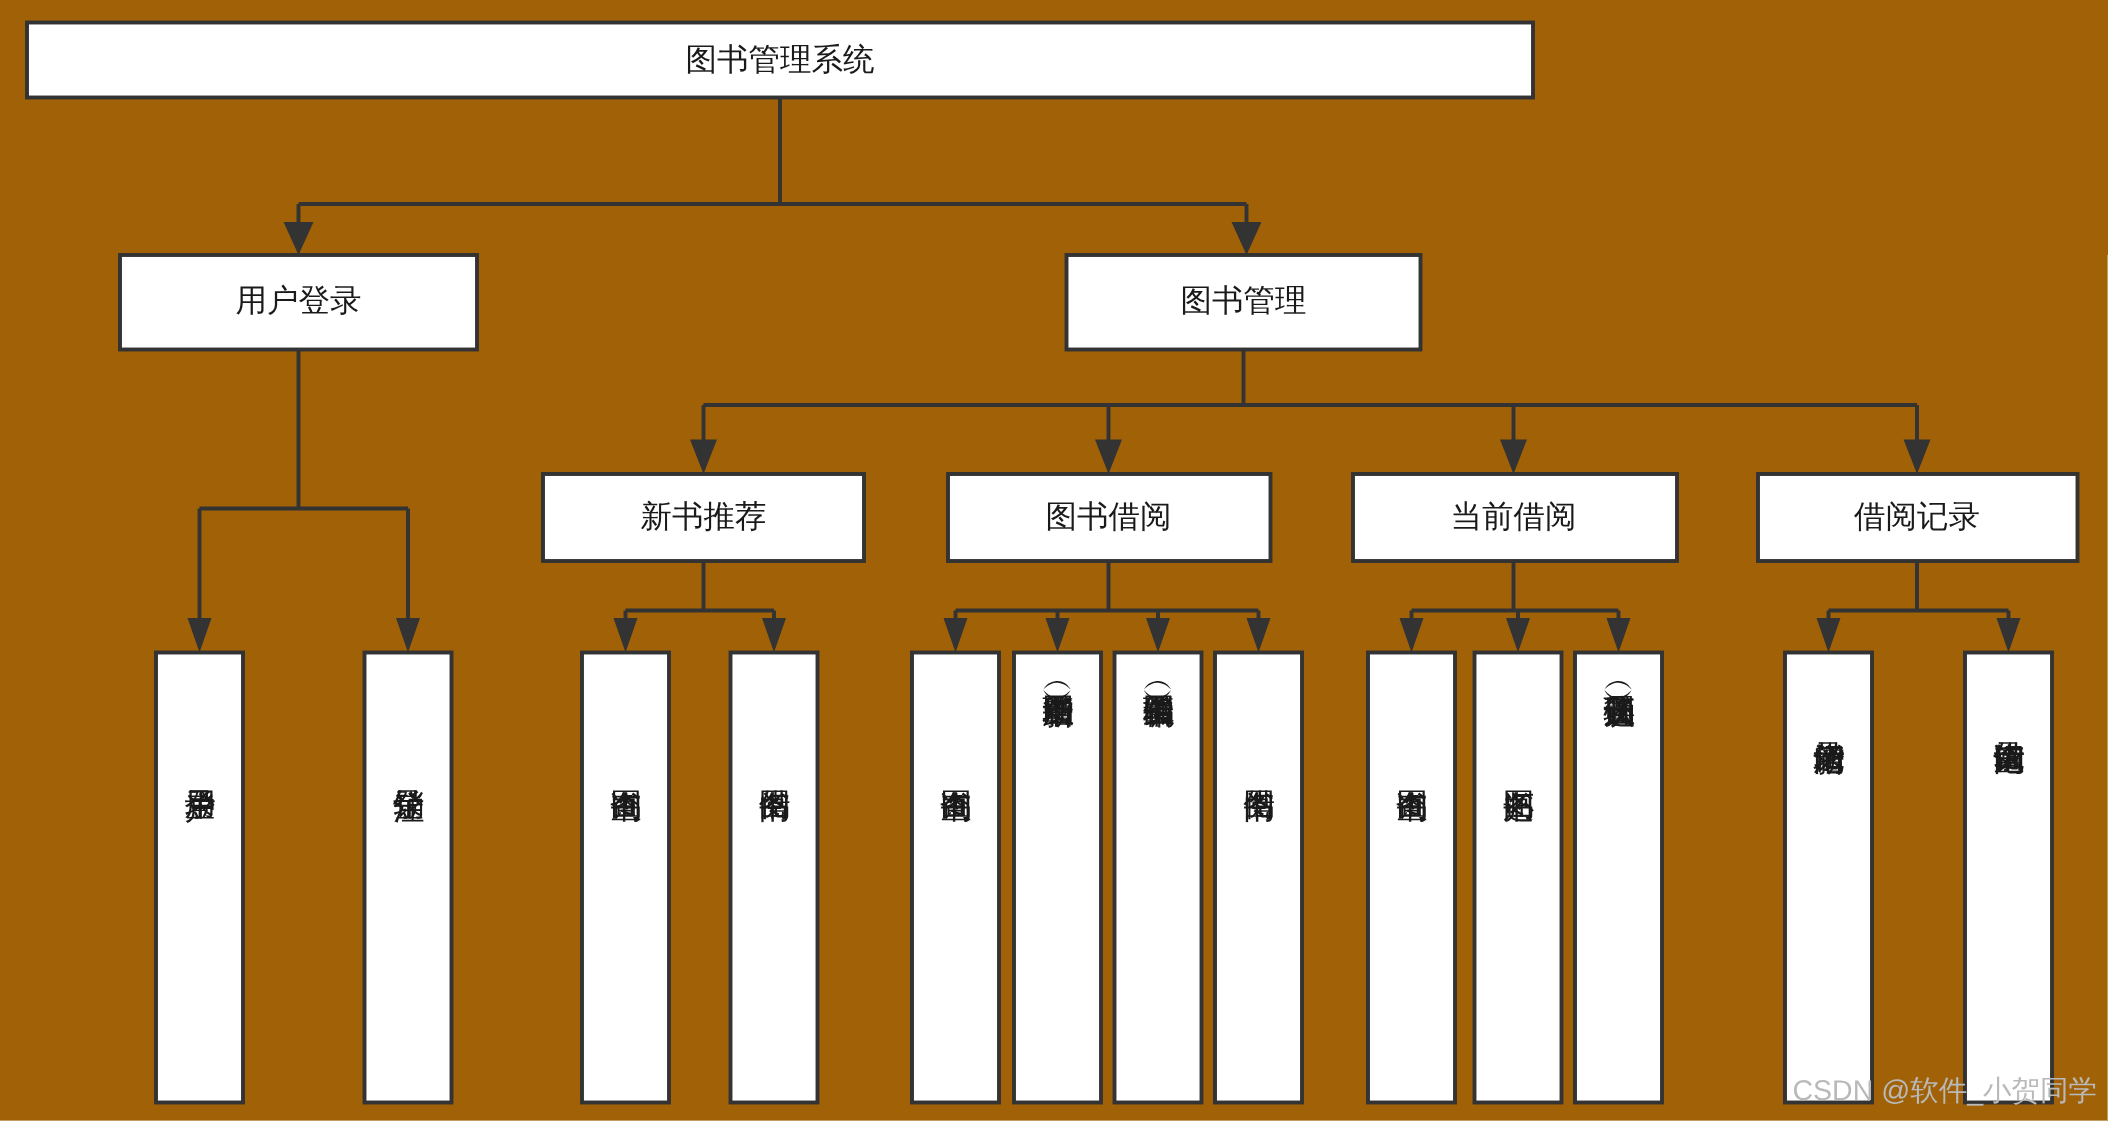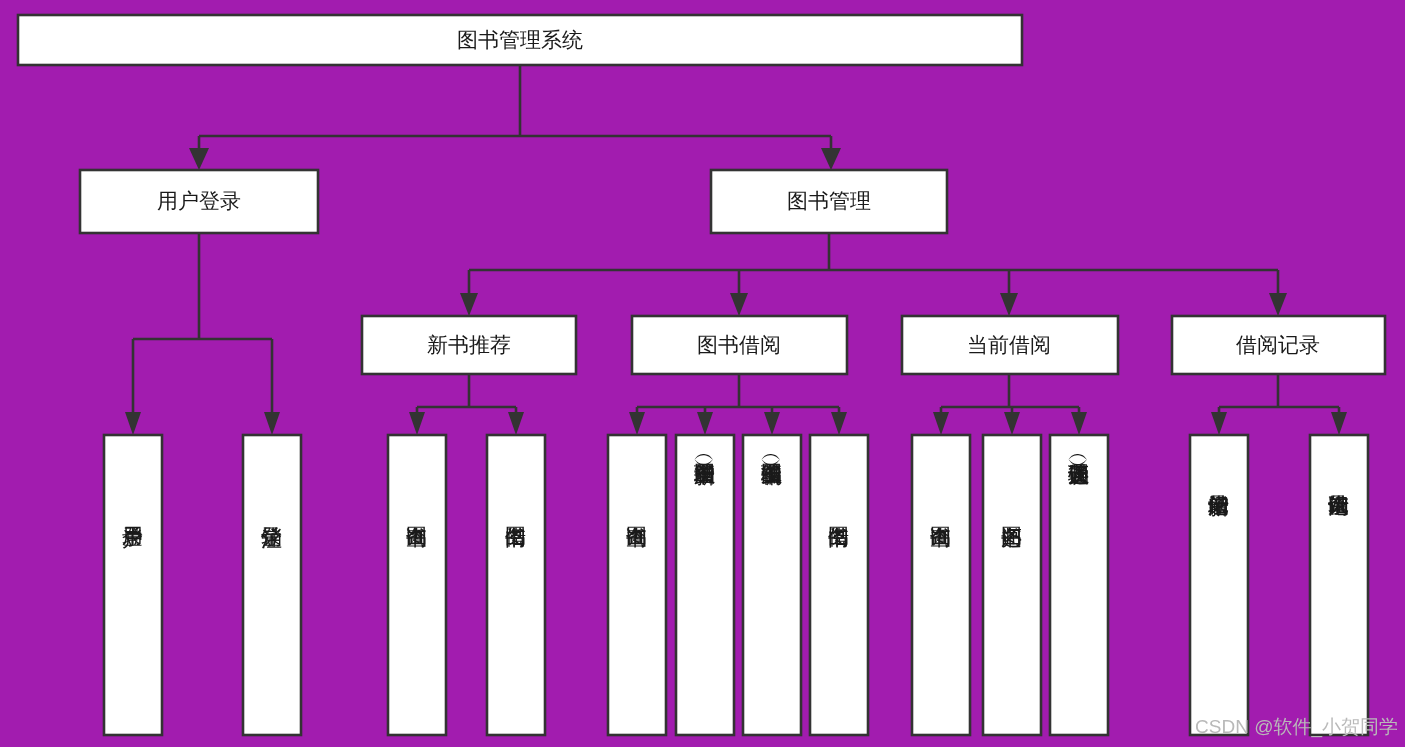--- a/index.html
+++ b/index.html
@@ -11,21 +11,21 @@
     width: 1405px;
     height: 747px;
     font-family: "Liberation Sans", "DejaVu Sans", sans-serif;
     overflow: hidden;
     position: relative;
   }
   #diagram-root {
     position: relative;
     width: 1405px;
     height: 747px;
-    background: #a21caf;
+    background: #a16207;
   }
   svg.diagram-canvas {
     position: absolute;
     top: 0;
     left: 0;
     width: 1405px;
     height: 747px;
     display: block;
   }
   .node-box {

